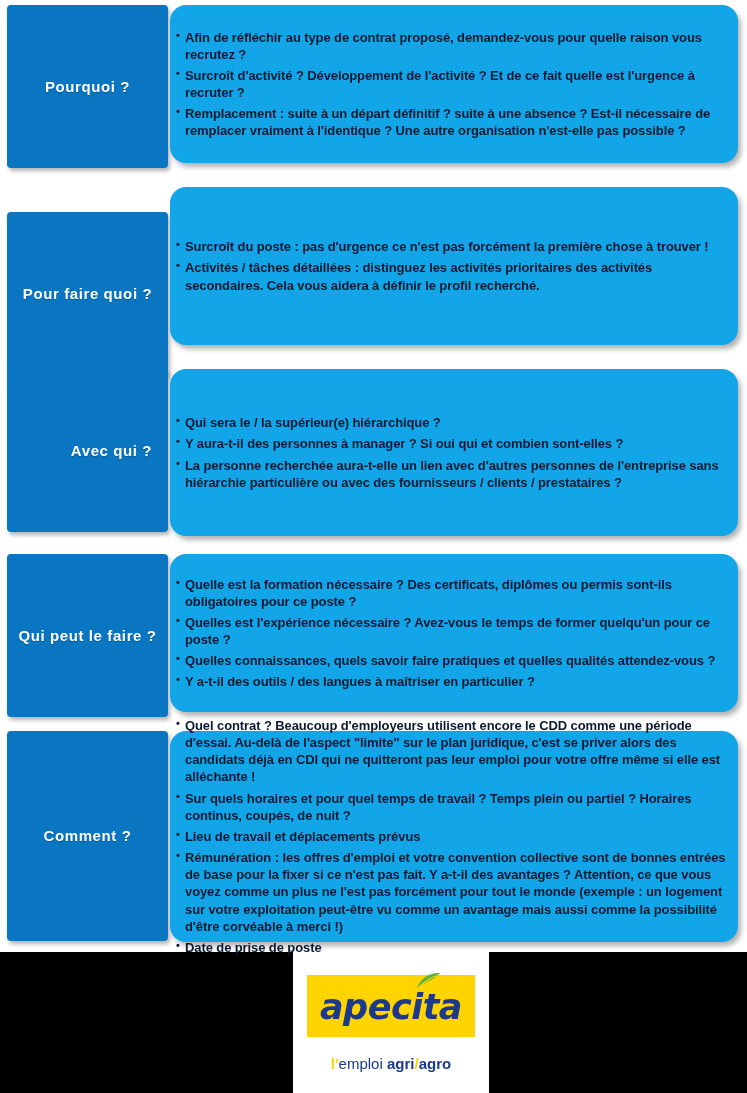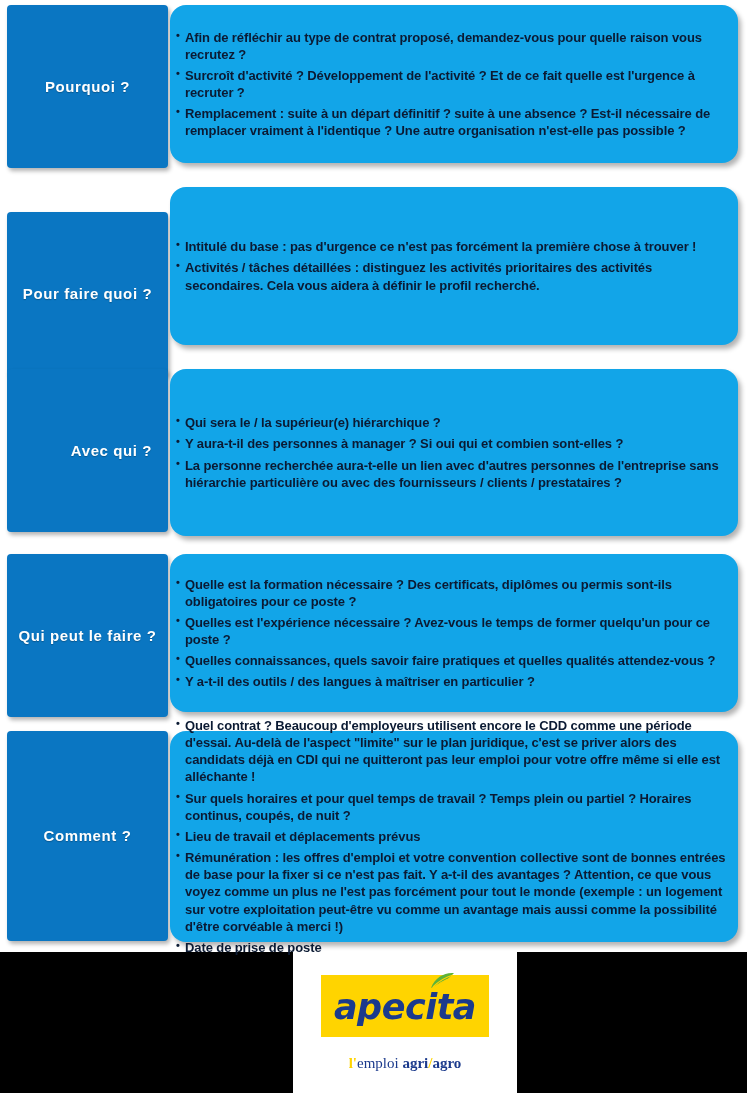--- a/index.html
+++ b/index.html
@@ -89,21 +89,21 @@
     left: 0;
     top: -1px;
     font-size: 11px;
     color: #0b1a33;
   }
   
   .logo-card {
     position: absolute;
     left: 293px;
     top: 952px;
-    width: 224px;
+    width: 196px;
     height: 141px;
     background: #ffffff;
     display: flex;
     flex-direction: column;
     align-items: center;
     justify-content: center;
   }
   .logo-band {
     width: 168px;
     height: 62px;
@@ -126,21 +126,21 @@
   }
   .leaf-icon {
     position: absolute;
     right: 34px;
     top: -3px;
     width: 26px;
     height: 20px;
   }
   .logo-tag {
     margin-top: 19px;
-    font-family: Liberation Serif, serif;
+    font-family: Liberation Sans, sans-serif;
     font-size: 15px;
     white-space: nowrap;
     line-height: 1;
   }
   .tag-emploi { color: #1B3A8C; }
   .tag-apost  { color: #FFD400; font-weight: bold; }
   .tag-agri   { color: #1B3A8C; font-weight: bold; }
   .tag-slash  { color: #FFD400; font-weight: bold; }
   .tag-agro   { color: #1B3A8C; font-weight: bold; }
 </style>
@@ -162,21 +162,21 @@
       </ul>
     </div>
   </div>
 
   <div class="row" style="top:0;">
     <div class="label-box" style="top:196px; height:163px;margin-top:16px;">
       <span class="label-text">Pour faire quoi ?</span>
     </div>
     <div class="content-box" style="top:187px; height:158px;">
       <ul class="bullets">
-        <li>Intitulé du base : pas d'urgence ce n'est pas forcément la première chose à trouver !</li>
+        <li>Surcroît du poste : pas d'urgence ce n'est pas forcément la première chose à trouver !</li>
         <li>Activités / tâches détaillées : distinguez les activités prioritaires des activités secondaires.  Cela vous aidera à définir le profil recherché.</li>
       </ul>
     </div>
   </div>
 
   <div class="row" style="top:0;">
     <div class="label-box" style="top:369px; height:163px;padding-left:48px;">
       <span class="label-text">Avec qui ?</span>
     </div>
     <div class="content-box" style="top:369px; height:167px;">

